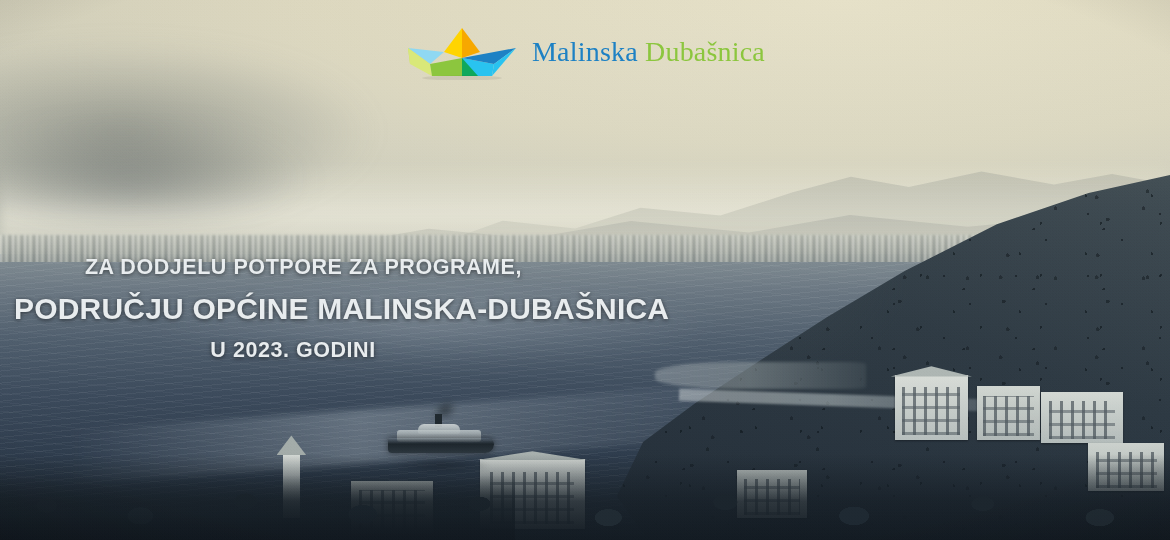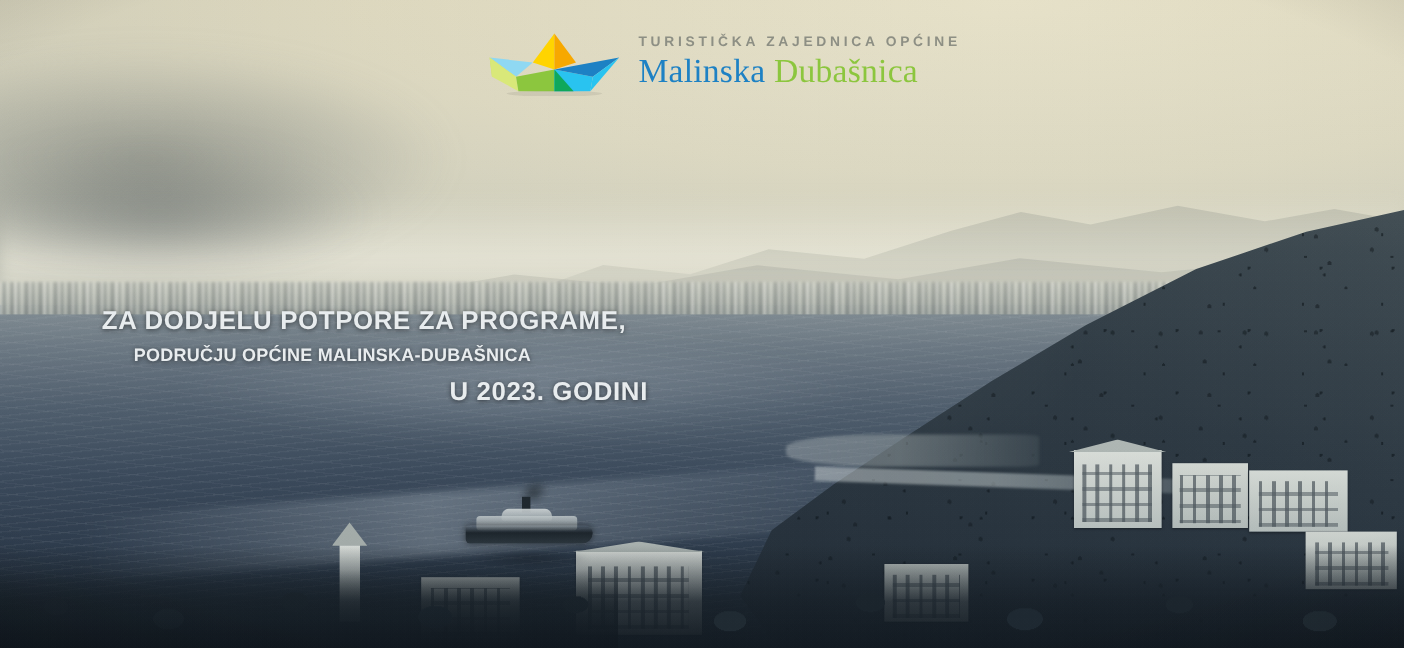--- a/index.html
+++ b/index.html
@@ -297,22 +297,22 @@
   }
   .sub-line {
     font-size:21.5px;
     font-weight:600;
     letter-spacing:.55px;
     line-height:1.62;
     white-space:nowrap;
   }
   .sub-line.l1 { text-align:right; padding-right:18px; }
   .sub-line.l2 { text-align:center; padding-left:6px; }
-  .sub-line.l3 { text-align:center; font-variant:small-caps; font-size:15px; letter-spacing:.2px; padding-left:14px; }
-  .sub-line.l4 { text-align:right; padding-left:46px; }
+  .sub-line.l3 { text-align:center; font-variant:small-caps; font-size:30px; letter-spacing:.2px; padding-left:14px; }
+  .sub-line.l4 { text-align:center; padding-left:46px; }
 </style>
 </head>
 <body>
 
 <div class="poster">
 
   <div class="photo">
     <div class="sky"></div>
     <div class="sky-haze"></div>
     <div class="cloud-left"></div>
@@ -387,21 +387,20 @@
 
       <polygon points="56,34 56,52 86,52 88,40" fill="#29C3F0"></polygon>
       <polygon points="56,34 88,40 110,24" fill="#1D81C4"></polygon>
       <polygon points="88,40 86,52 110,24" fill="#29C3F0"></polygon>
 
       <polygon points="56,34 56,52 72,52" fill="#0FA85C"></polygon>
 
       <ellipse cx="56" cy="54" rx="40" ry="2.4" fill="#000" opacity="0.07"></ellipse>
     </svg>
     <div class="logo-text">
-      <div class="logo-kicker">TURISTIČKA ZAJEDNICA OPĆINE</div>
       <div class="logo-name">
         <span class="word-a">Malinska</span>
         <span class="word-b">Dubašnica</span>
       </div>
     </div>
   </div>
 
 
   <div class="subtitle">
     <div class="sub-line l1">ZA DODJELU POTPORE ZA PROGRAME,</div>

